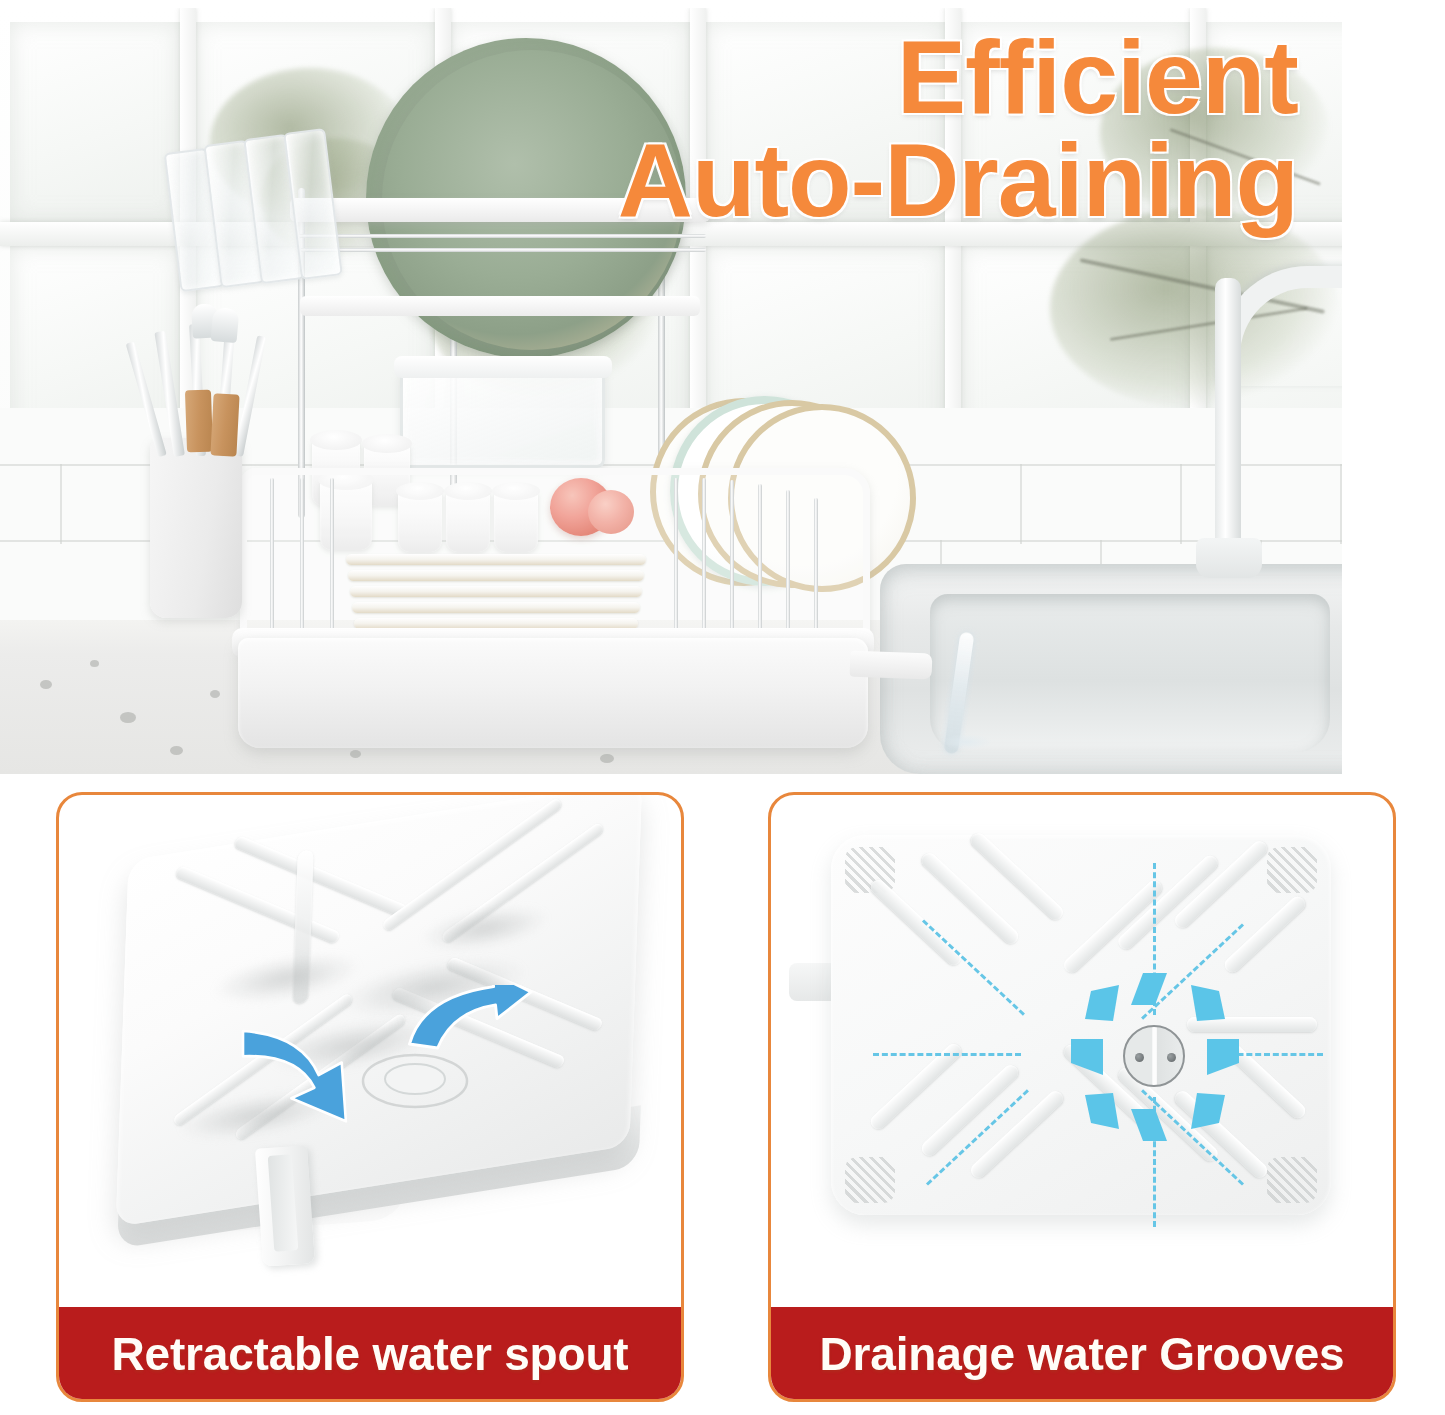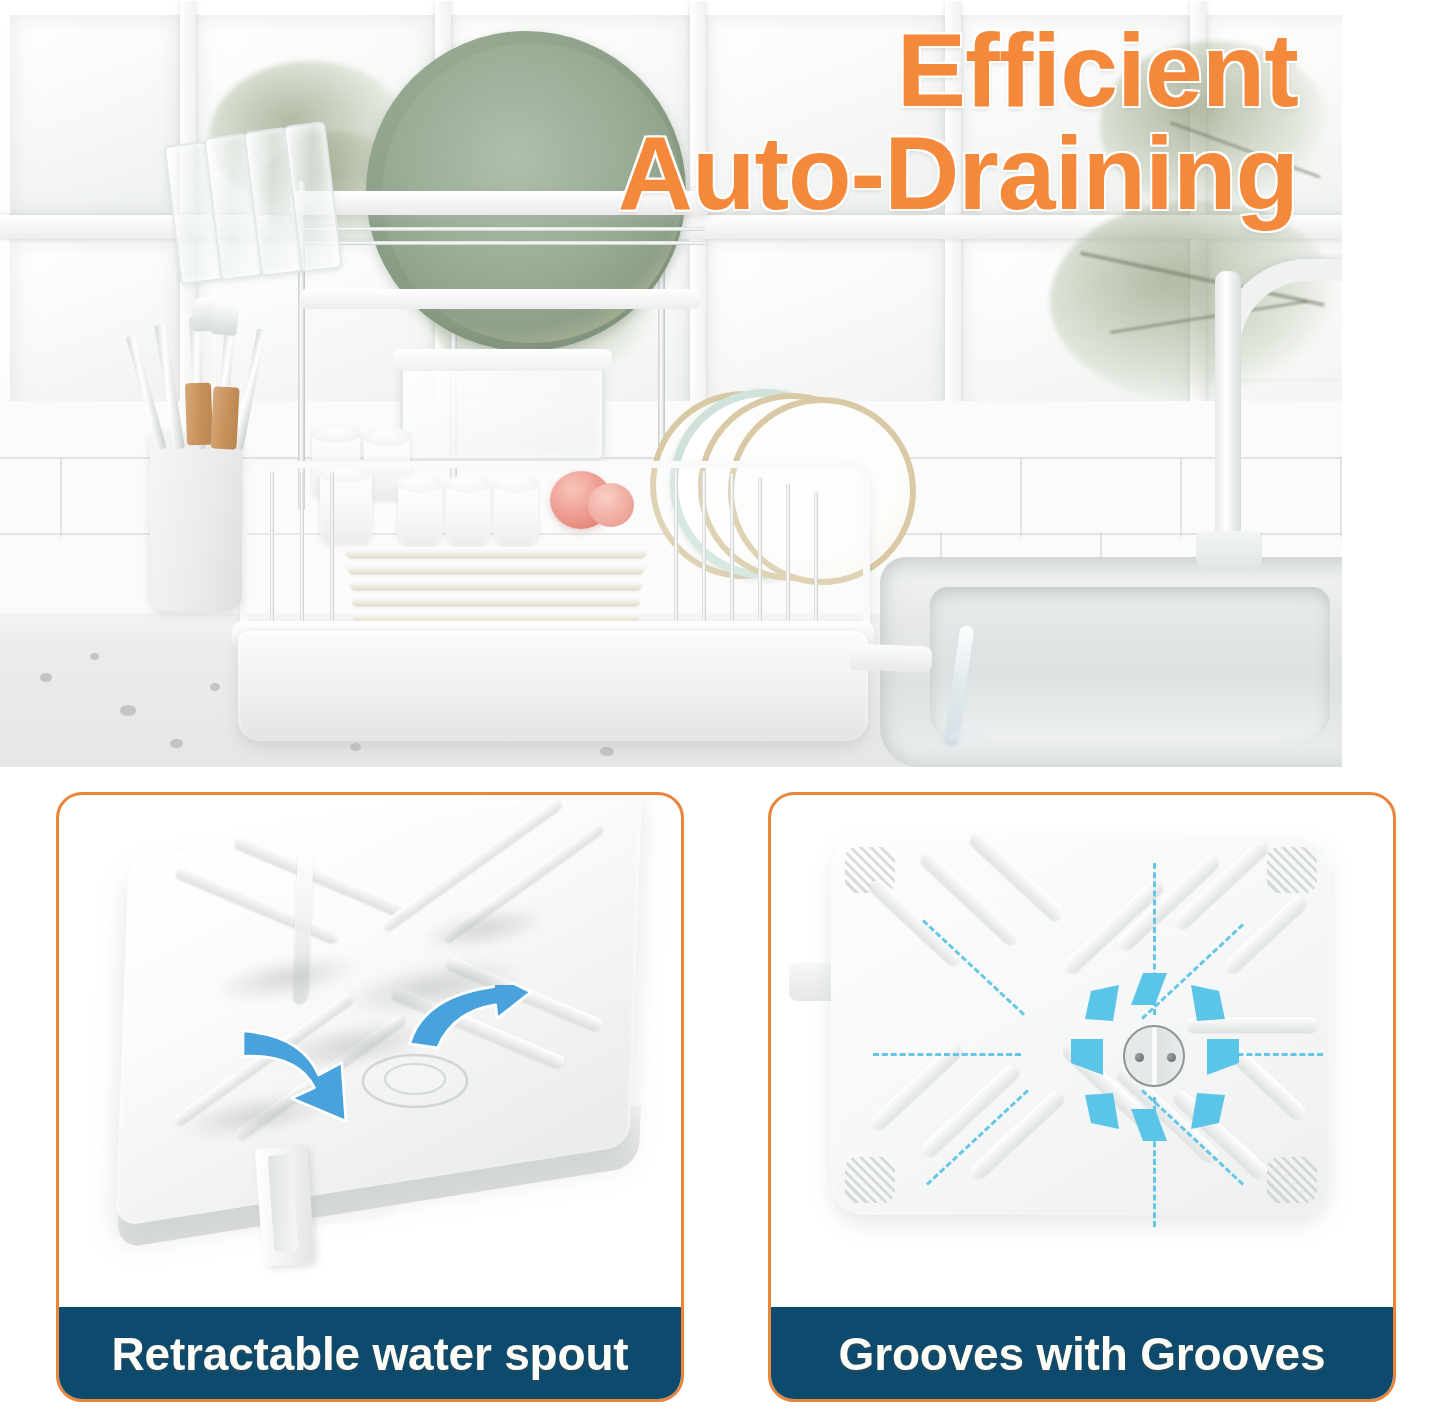--- a/index.html
+++ b/index.html
@@ -2,21 +2,21 @@
 <html><head>
 <meta charset="utf-8">
 <style>
   * { box-sizing: border-box; margin: 0; padding: 0; }
   html, body { width: 1445px; height: 1415px; background: #ffffff; overflow: hidden;
     font-family: "Liberation Sans", sans-serif; }
 
   .page { position: relative; width: 1445px; height: 1415px; background: #fff; }
 
   
-  .hero { position: absolute; left: 0; top: 1px; width: 1342px; height: 766px; overflow: hidden;
+  .hero { position: absolute; left: 0; top: 8px; width: 1342px; height: 766px; overflow: hidden;
     background: #f2f3f2; }
 
   
   .wall { position: absolute; inset: 0;
     background:
       linear-gradient(180deg, #fdfdfd 0%, #f7f8f7 40%, #f4f5f4 70%, #eef0ee 100%); }
 
   .window-frame { position:absolute; left:0; top:0; width:1445px; height:470px;
     background:
       linear-gradient(180deg,#ffffff 0%, #fbfcfb 100%); }
@@ -181,21 +181,21 @@
 
   
   .panel { position:absolute; border: 3px solid #E8873C; border-radius: 26px;
     background:#ffffff; overflow:hidden; }
   .panel-left  { left:56px;  top:792px; width:628px; height:610px; }
   .panel-right { left:768px; top:792px; width:628px; height:610px; }
 
   .panel-body { position:absolute; left:0; top:0; right:0; bottom:92px; overflow:hidden; }
 
   .caption { position:absolute; left:-1px; right:-1px; bottom:-1px; height:93px;
-    background:#0c4a6e; border-radius: 0 0 24px 24px;
+    background:#b91c1c; border-radius: 0 0 24px 24px;
     display:flex; align-items:center; justify-content:center; }
   .caption span { font-size: 46px; font-weight: bold; color:#fffdf8;
     letter-spacing:-.2px; text-shadow: 0 2px 3px rgba(150,90,30,.22); }
 
   
   .tray3d { position:absolute; left:60px; top:28px; width:520px; height:360px;
     transform: rotate(-9deg) skewX(-11deg);
     background: linear-gradient(160deg,#ffffff 0%, #fbfbfb 35%, #f1f2f2 70%, #e9eaea 100%);
     border-radius: 22px;
     box-shadow: 0 16px 26px rgba(175,178,178,.35), inset 0 3px 6px rgba(255,255,255,1); }
@@ -515,17 +515,17 @@
             <polygon points="24,22 52,16 46,52 18,50"></polygon>
             <polygon points="152,22 124,16 130,52 158,50"></polygon>
             <polygon points="24,154 52,160 46,124 18,126"></polygon>
             <polygon points="152,154 124,160 130,124 158,126"></polygon>
           </g>
         </svg>
       </div>
     </div>
 
     <div class="caption">
-      <span>Grooves with Grooves</span>
+      <span>Drainage water Grooves</span>
     </div>
   </div>
 
 </div>
 
 </body></html>

